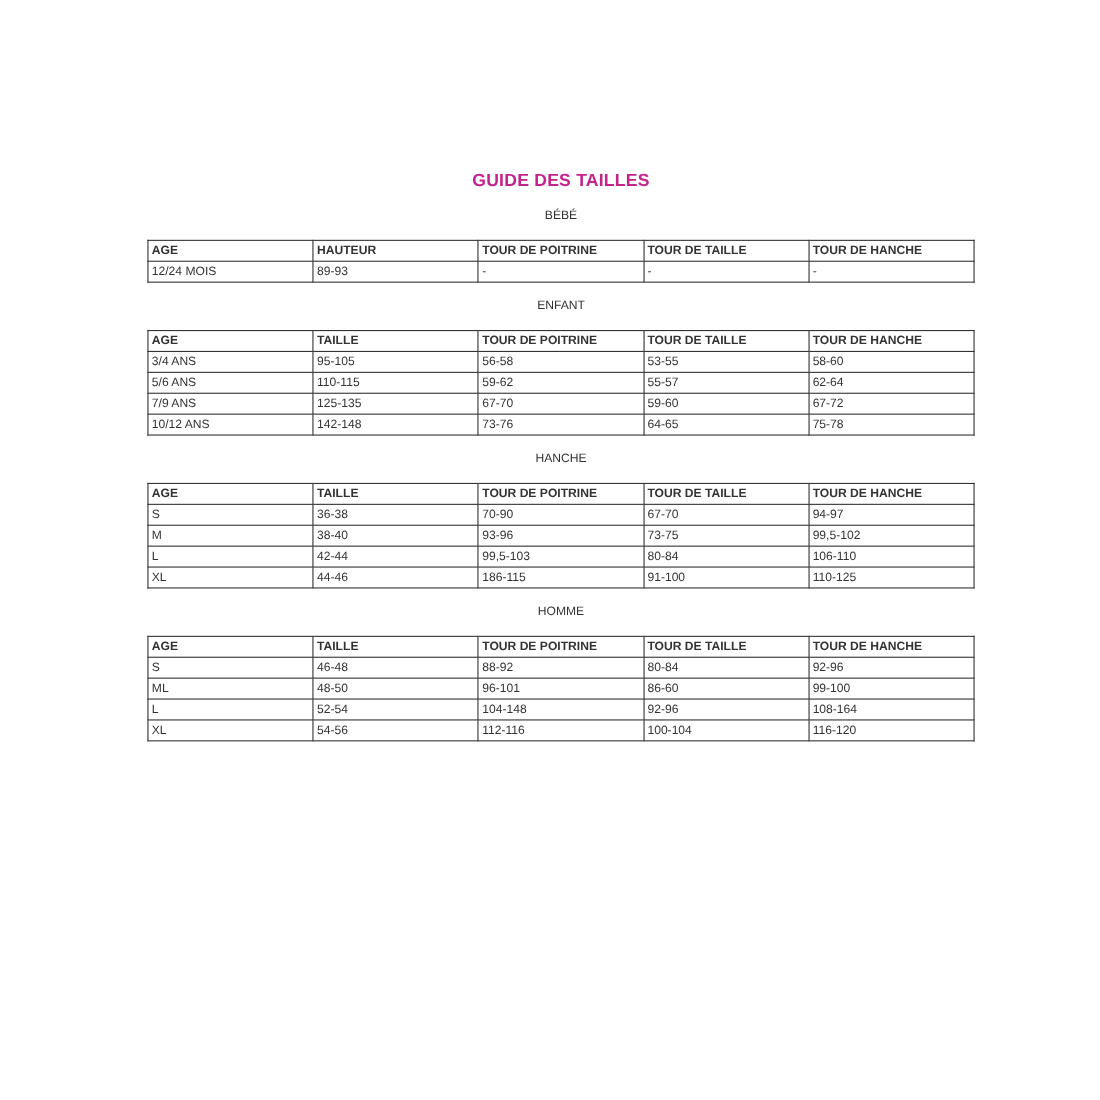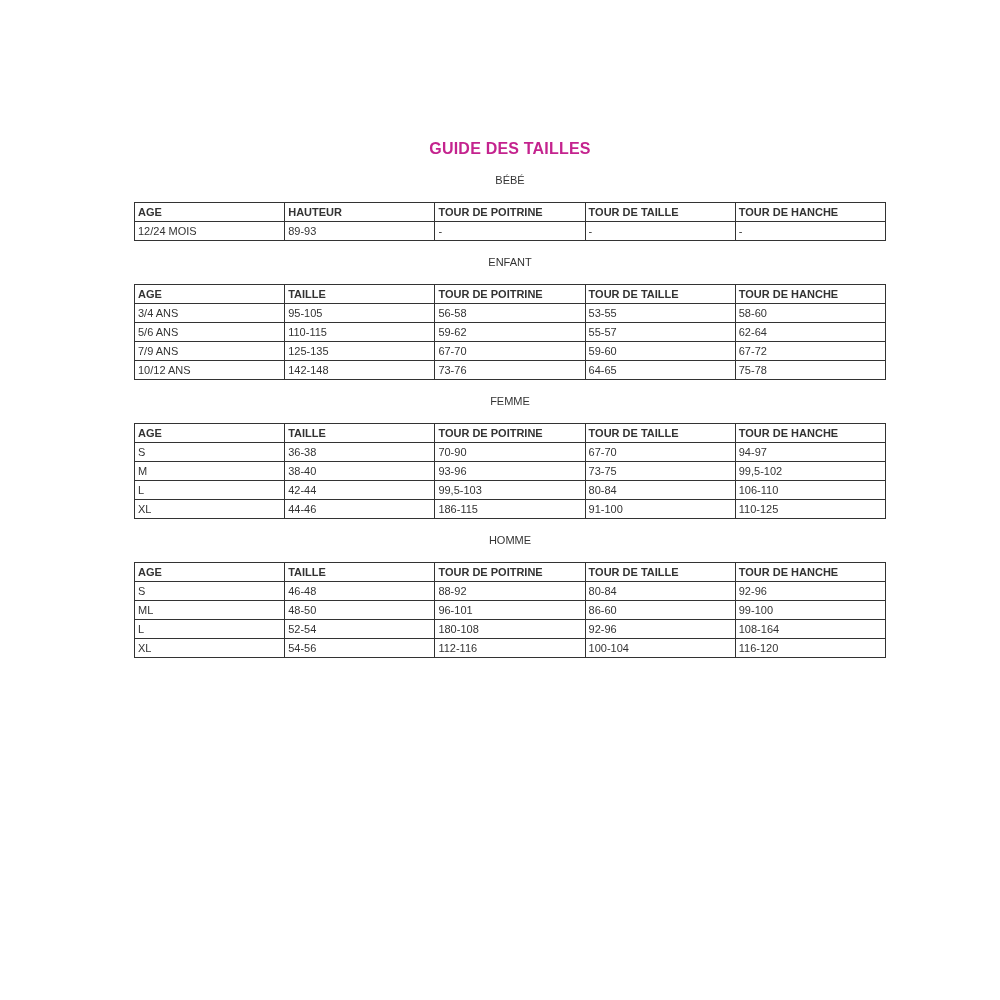--- a/index.html
+++ b/index.html
@@ -19,21 +19,21 @@
   .canvas {
     position: relative;
     width: 1000px;
     height: 1000px;
     background: var(--bg);
     overflow: hidden;
   }
   .wrap {
     position: absolute;
     left: 134px;
-    top: 140px;
+    top: 156px;
     width: 752px;
   }
   .page-title {
     margin: 0 0 16px 0;
     text-align: center;
     font-size: 16px;
     line-height: 17px;
     font-weight: bold;
     color: var(--accent);
     letter-spacing: 0.2px;
@@ -129,21 +129,21 @@
             </tr>
             <tr>
               <td>10/12 ANS</td>
               <td>142-148</td>
               <td>73-76</td>
               <td>64-65</td>
               <td>75-78</td>
             </tr>
           </tbody>
         </table>
-        <div class="section-label">FEMME</div>
+        <div class="section-label">HANCHE</div>
         <table class="size-table">
           <thead>
             <tr>
               <th>AGE</th>
               <th>TAILLE</th>
               <th>TOUR DE POITRINE</th>
               <th>TOUR DE TAILLE</th>
               <th>TOUR DE HANCHE</th>
             </tr>
           </thead>
@@ -200,21 +200,21 @@
             <tr>
               <td>ML</td>
               <td>48-50</td>
               <td>96-101</td>
               <td>86-60</td>
               <td>99-100</td>
             </tr>
             <tr>
               <td>L</td>
               <td>52-54</td>
-              <td>180-108</td>
+              <td>104-148</td>
               <td>92-96</td>
               <td>108-164</td>
             </tr>
             <tr>
               <td>XL</td>
               <td>54-56</td>
               <td>112-116</td>
               <td>100-104</td>
               <td>116-120</td>
             </tr>

